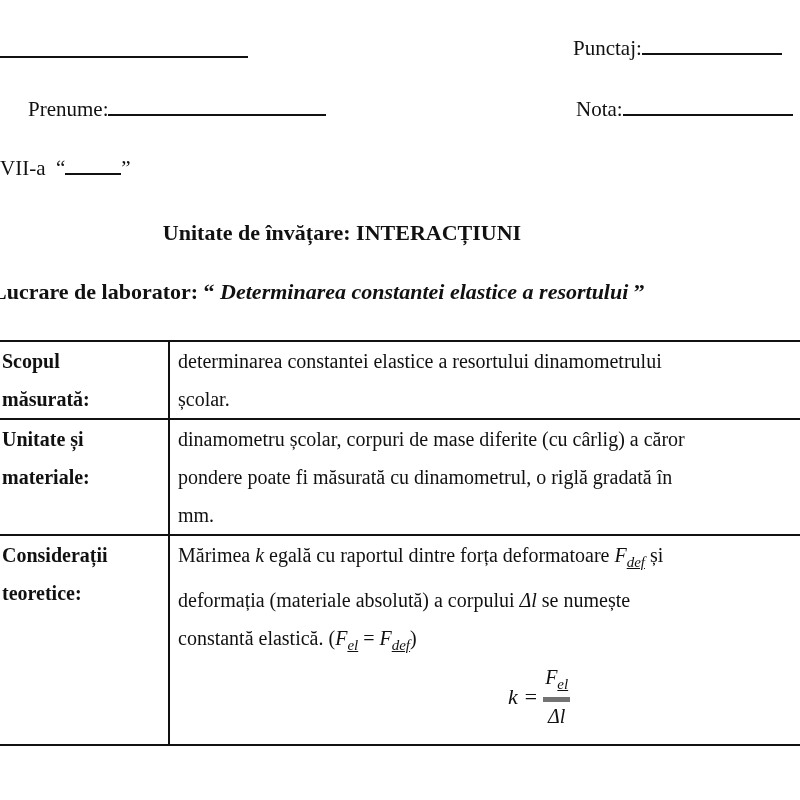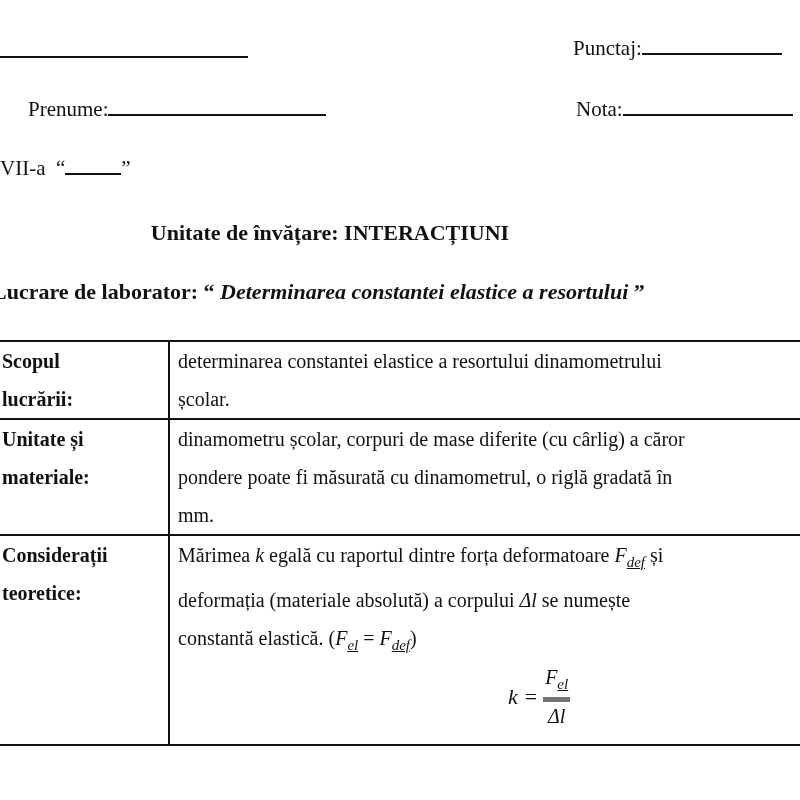--- a/index.html
+++ b/index.html
@@ -5,21 +5,21 @@
     html, body { margin: 0; padding: 0; background: #ffffff; }
     body {
       width: 800px; height: 800px; overflow: hidden; position: relative;
       font-family: "Liberation Serif", "DejaVu Serif", serif;
       color: #111111; font-size: 21px;
     }
     .abs { position: absolute; white-space: nowrap; }
     .blank { display: inline-block; border-bottom: 2px solid #111; vertical-align: baseline; }
     .bold { font-weight: bold; }
     .ital { font-style: italic; text-align: center; }
-    .center { left: 0; width: 660px; text-align: center; }
+    .center { left: 0; width: 660px; text-align: center; padding-left: 12px; }
     table.lab {
       position: absolute; left: -60px; top: 340px; width: 900px;
       border-collapse: collapse; table-layout: fixed;
     }
     table.lab td {
       border: 2px solid #111; vertical-align: top; padding: 0 6px;
       line-height: 38px; font-size: 20px; white-space: nowrap; overflow: hidden;
     }
     table.lab td.label { width: 160px; font-weight: bold; padding-left: 60px; }
     table.lab td.content { padding-left: 8px; }
@@ -56,21 +56,21 @@
 
 <div class="abs bold" style="left:-8px; top:279px; font-size:22px;">
   <span>Lucrare de laborator: “ </span><span class="ital">Determinarea constantei elastice a resortului</span><span> ”</span>
 </div>
 
 <table class="lab">
   <tbody>
       <tr>
     <td class="label">
       <div>Scopul</div>
-      <div>lucrării:</div>
+      <div>măsurată:</div>
     </td>
     <td class="content">
       <div>determinarea constantei elastice a resortului dinamometrului</div>
       <div>școlar.</div>
     </td>
   </tr>
   <tr>
     <td class="label">
       <div>Unitate și</div>
       <div>materiale:</div>

